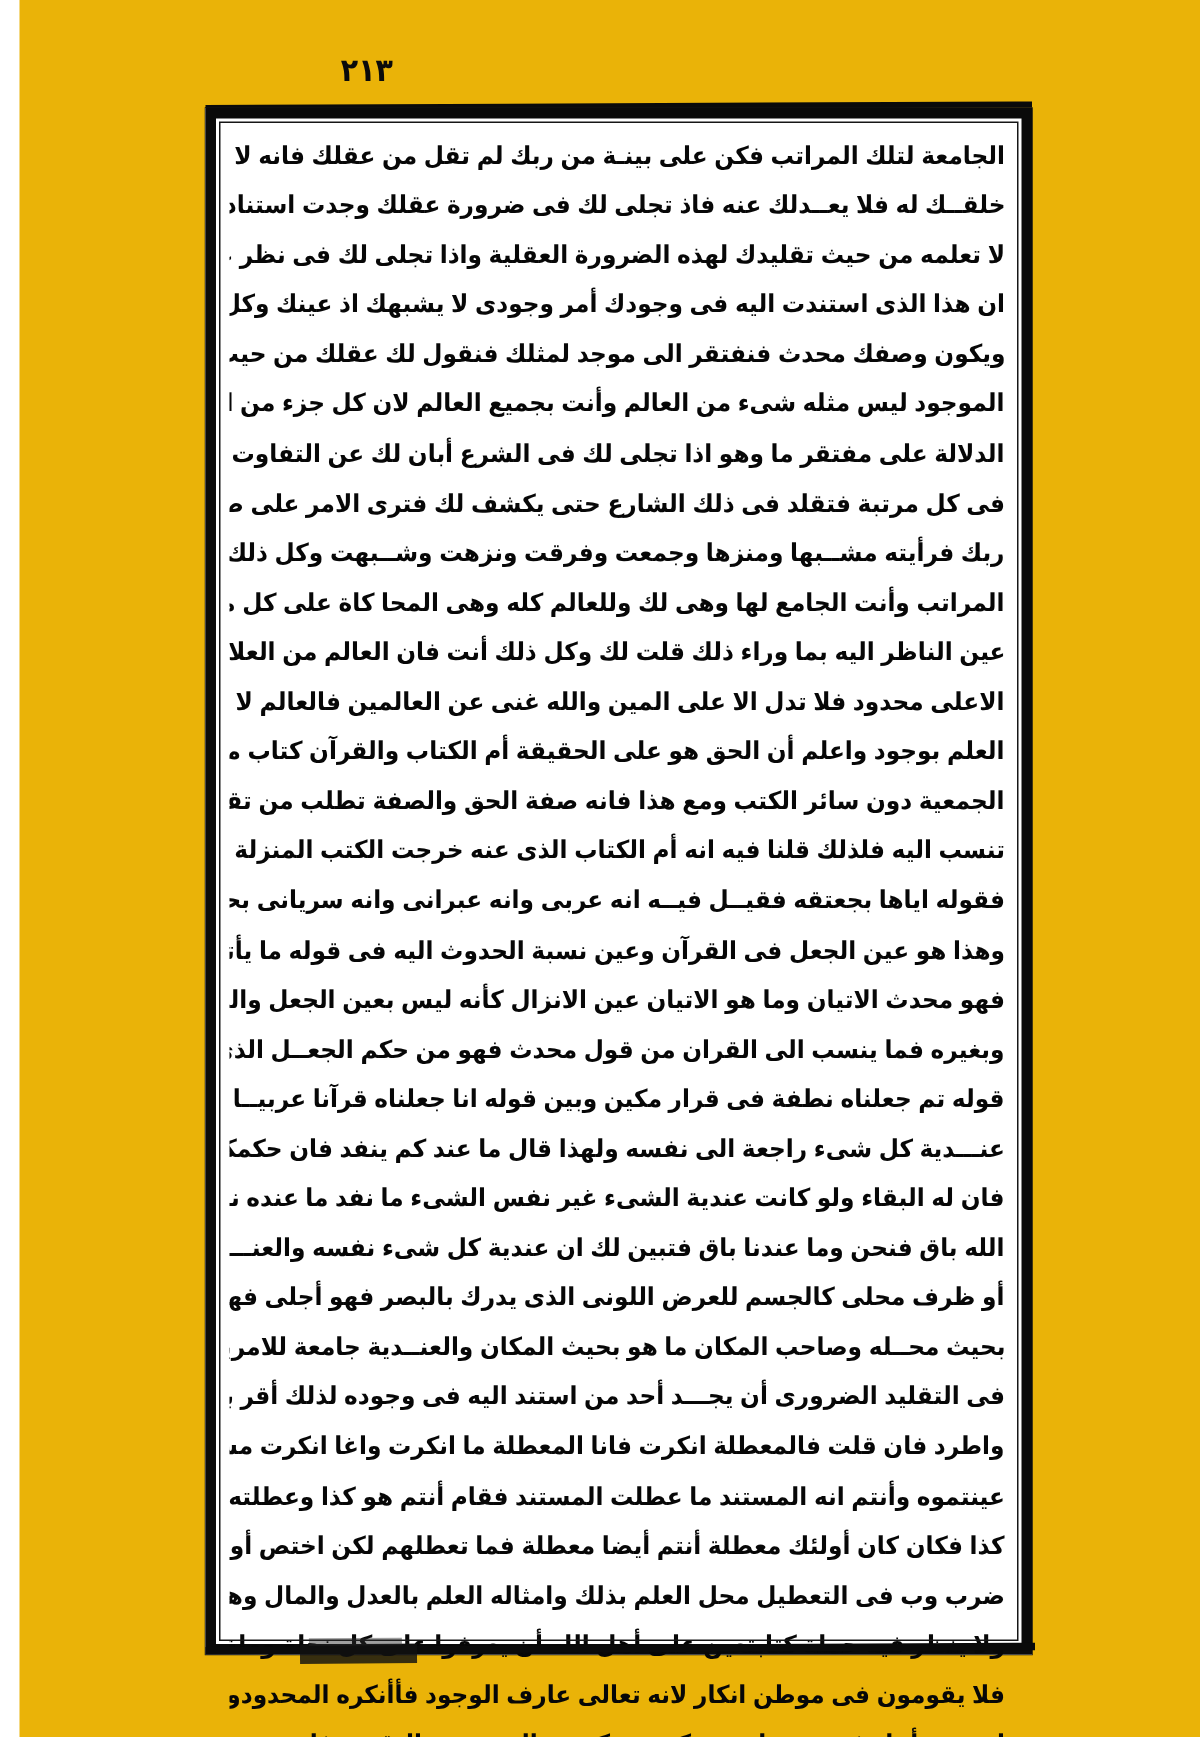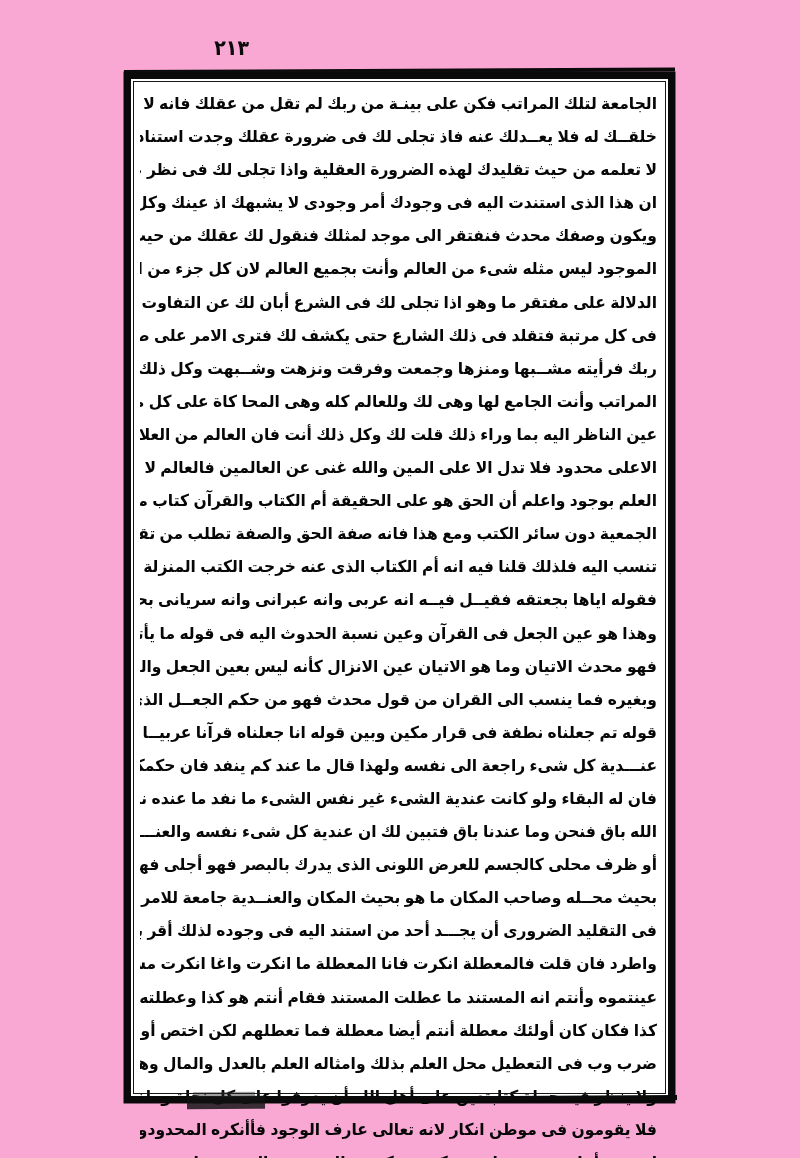--- a/index.html
+++ b/index.html
@@ -13,21 +13,22 @@
     height: 1158px;
     position: relative;
     overflow: hidden;
     font-family: "DejaVu Sans", "Liberation Sans", sans-serif;
   }
 
   
   .scan-sheet {
     position: absolute;
     inset: 0;
-    background: #f9a8d4;
+    background: #eab308;
+    margin-left: 13px;
   }
 
   
   .folio-number {
     position: absolute;
     top: 36px;
     left: 0;
     width: 249px;
     text-align: right;
     font-family: "DejaVu Sans", "Liberation Sans", sans-serif;

